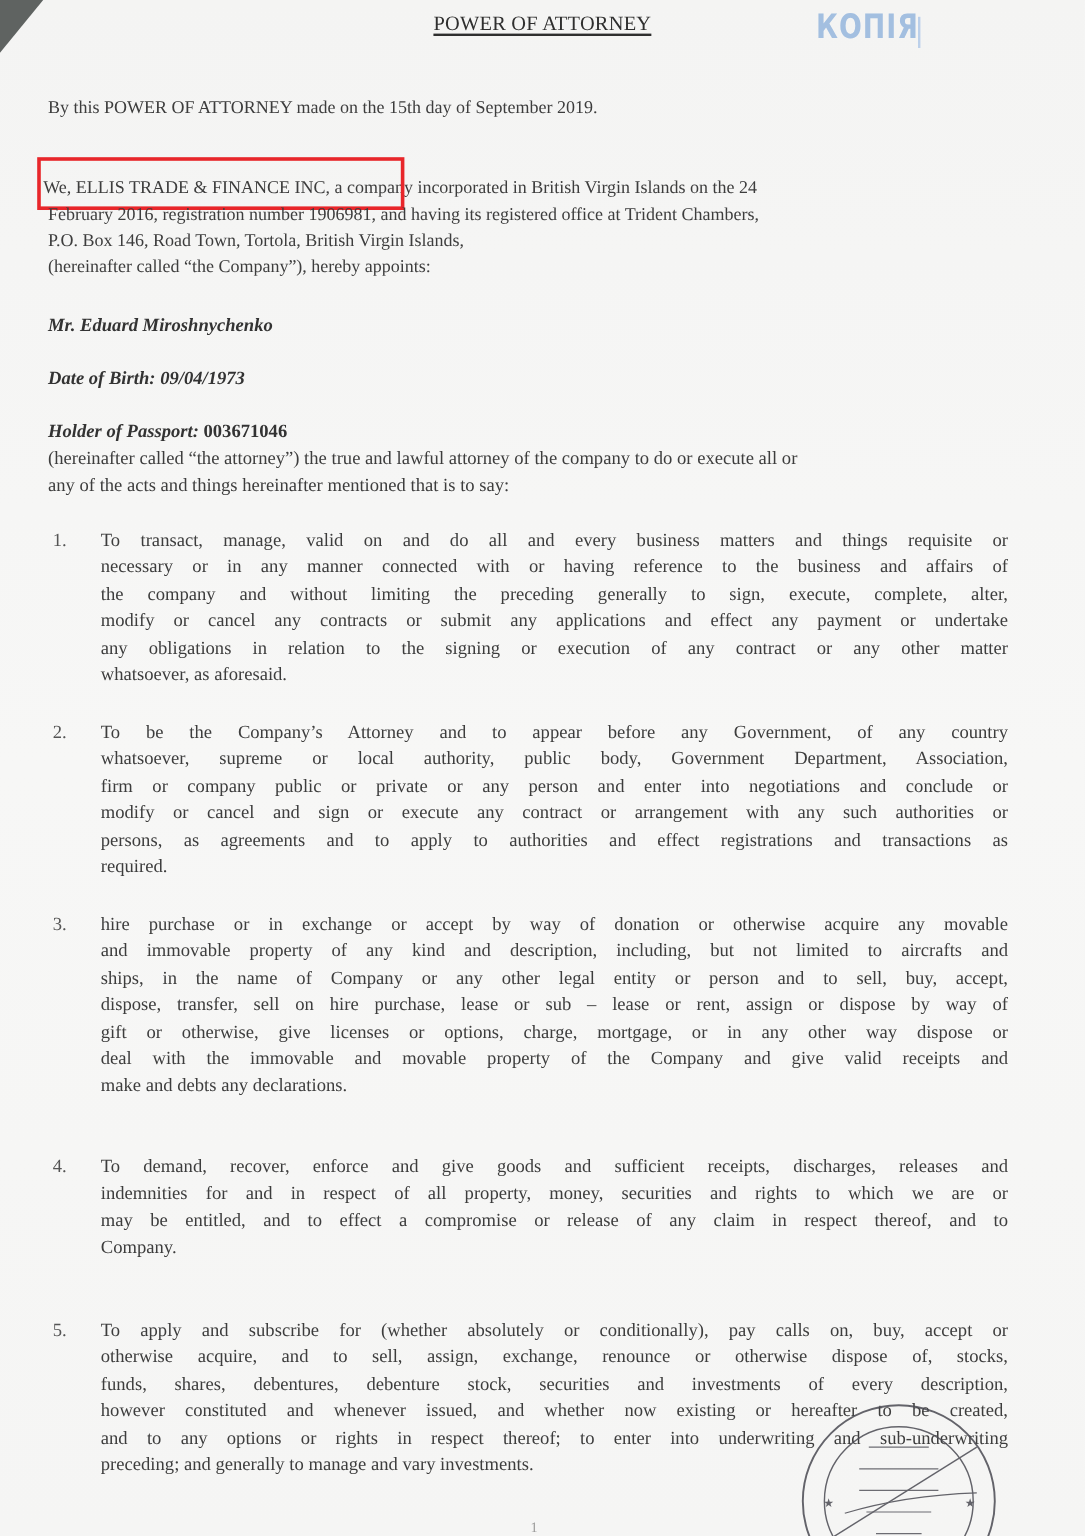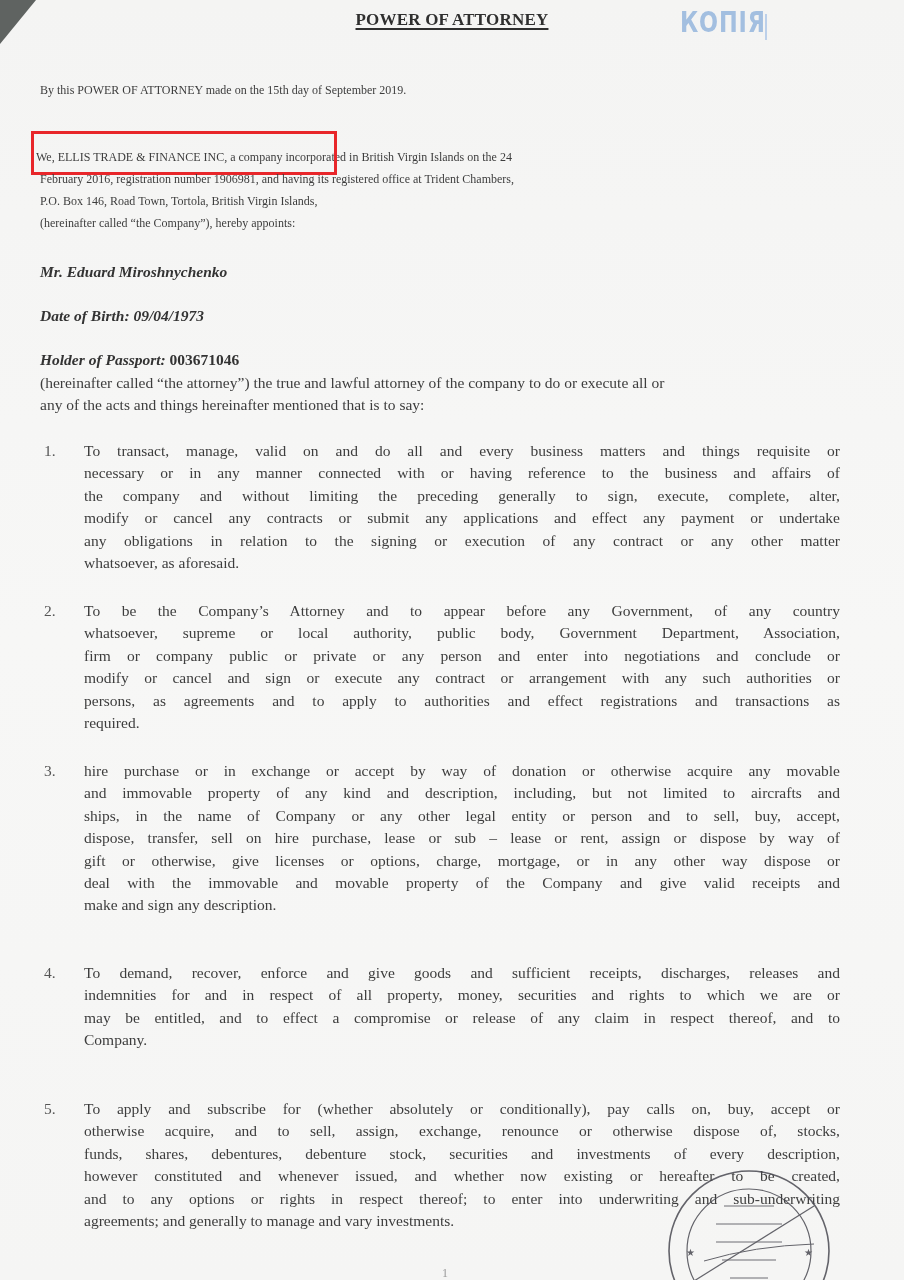--- a/index.html
+++ b/index.html
@@ -28,21 +28,21 @@
       height: 0;
       border-top: 44px solid #5f6361;
       border-right: 36px solid transparent;
     }
     .title {
       position: absolute;
       left: 0;
       right: 0;
       top: 10px;
       text-align: center;
-      font-weight: bold;
+      font-weight: normal;
       font-size: 17px;
       letter-spacing: 0.2px;
       color: #2f2f2f;
       text-decoration: underline;
       text-underline-offset: 3px;
       text-decoration-thickness: 1.5px;
     }
     .copy-stamp {
       position: absolute;
       left: 680px;
@@ -59,21 +59,21 @@
     .copy-stamp-bar {
       position: absolute;
       left: 765px;
       top: 14px;
       width: 2px;
       height: 26px;
       background: #bcd0ea;
     }
     .text {
       position: absolute;
-      font-size: 12px;
+      font-size: 15px;
       line-height: 22px;
       color: #3d3d3d;
       white-space: nowrap;
     }
     .intro { left: 40px; top: 79px; }
     .company-line { left: 36px; top: 146px; }
     .company-rest { left: 40px; top: 168px; white-space: normal; width: 800px; }
     .company-rest span { display: block; }
     .highlight-box {
       position: absolute;
@@ -205,41 +205,41 @@
   </div>
   <div class="clause c3">
     <div class="num">3.</div>
     <div class="body">
         <span>hire purchase or in exchange or accept by way of donation or otherwise acquire any movable</span>
         <span>and immovable property of any kind and description, including, but not limited to aircrafts and</span>
         <span>ships, in the name of Company or any other legal entity or person and to sell, buy, accept,</span>
         <span>dispose, transfer, sell on hire purchase, lease or sub – lease or rent, assign or dispose by way of</span>
         <span>gift or otherwise, give licenses or options, charge, mortgage, or in any other way dispose or</span>
         <span>deal with the immovable and movable property of the Company  and give valid receipts and</span>
-        <span class="last">make and sign any description.</span>
+        <span class="last">make and debts any declarations.</span>
       </div>
   </div>
   <div class="clause c4">
     <div class="num">4.</div>
     <div class="body">
         <span>To demand, recover, enforce and give goods and sufficient receipts, discharges, releases and</span>
         <span>indemnities for and in respect of all property, money, securities and rights to which we are or</span>
         <span>may be entitled, and to effect a compromise or release of any claim in respect thereof, and to</span>
         <span class="last">Company.</span>
       </div>
   </div>
   <div class="clause c5">
     <div class="num">5.</div>
     <div class="body">
         <span>To apply and subscribe for (whether absolutely or conditionally), pay calls on, buy, accept or</span>
         <span>otherwise acquire, and to sell, assign, exchange, renounce or otherwise dispose of, stocks,</span>
         <span>funds, shares, debentures, debenture stock, securities and investments of every description,</span>
         <span>however constituted and whenever issued, and whether now existing or hereafter to be created,</span>
         <span>and to any options or rights in respect thereof; to enter into underwriting and sub-underwriting</span>
-        <span class="last">agreements; and generally to manage and vary investments.</span>
+        <span class="last">preceding; and generally to manage and vary investments.</span>
       </div>
   </div>
 
   <svg class="seal" viewBox="0 0 170 170">
     <circle cx="85" cy="85" r="80" fill="none" stroke="#4a4a52" stroke-width="1.6"></circle>
     <circle cx="85" cy="85" r="62" fill="none" stroke="#4a4a52" stroke-width="1.2"></circle>
     <text x="22" y="90" font-size="10" fill="#4a4a52">★</text>
     <text x="140" y="90" font-size="10" fill="#4a4a52">★</text>
     <g stroke="#55555c" stroke-width="1">
       <line x1="60" y1="40" x2="110" y2="40"></line>

